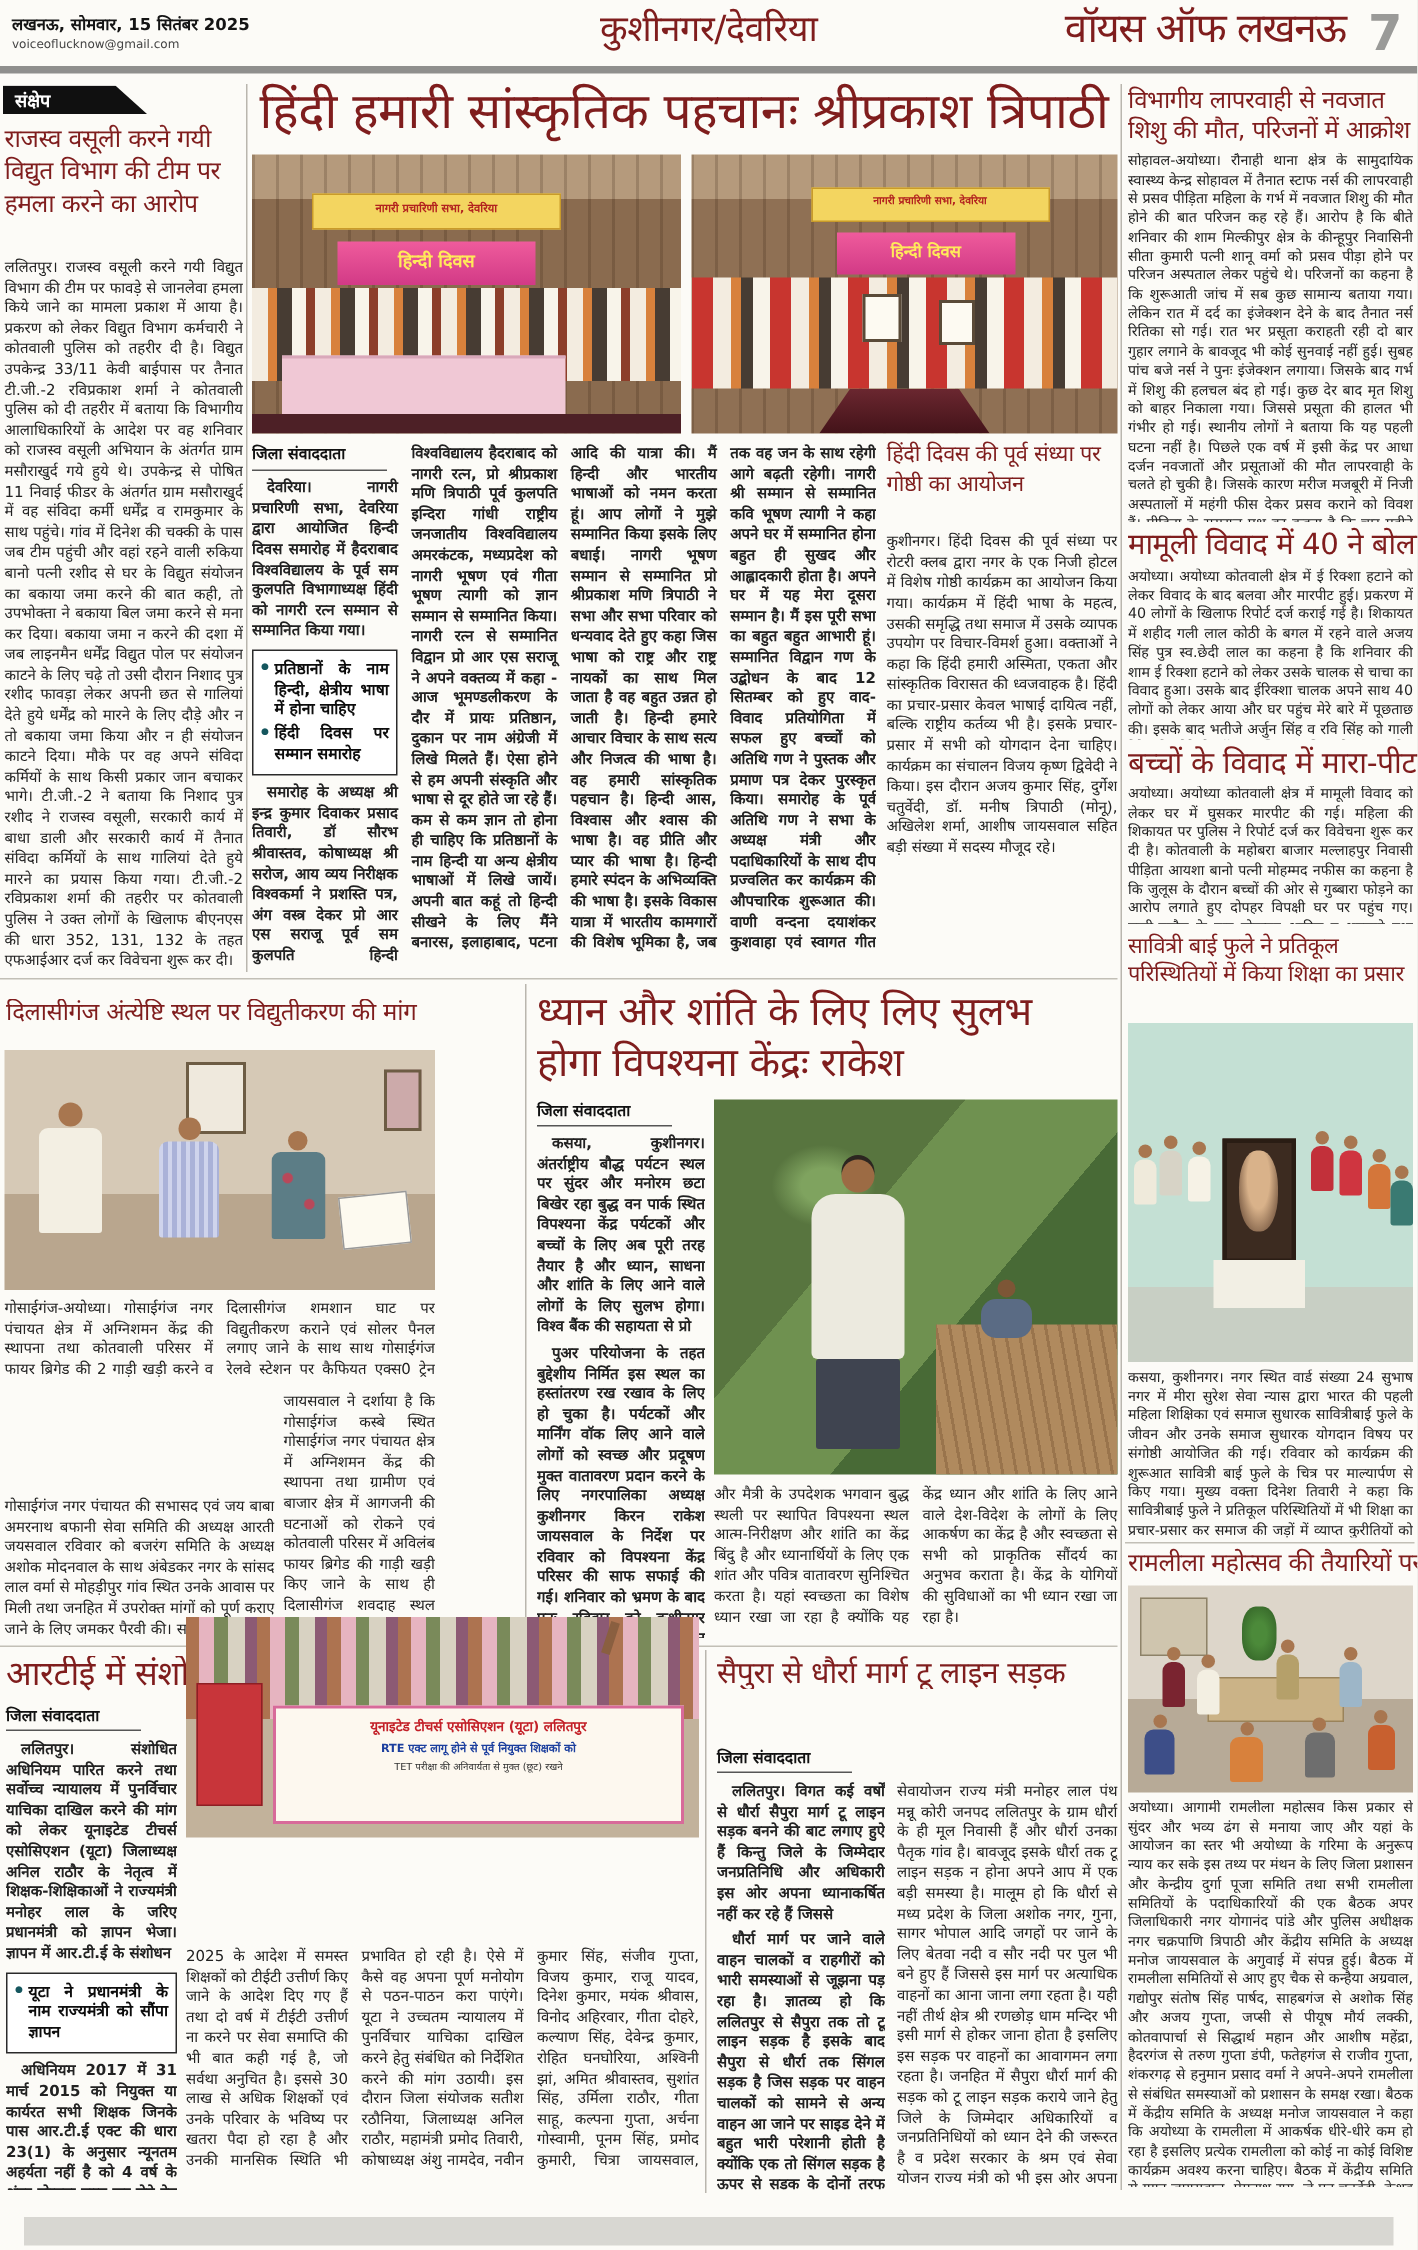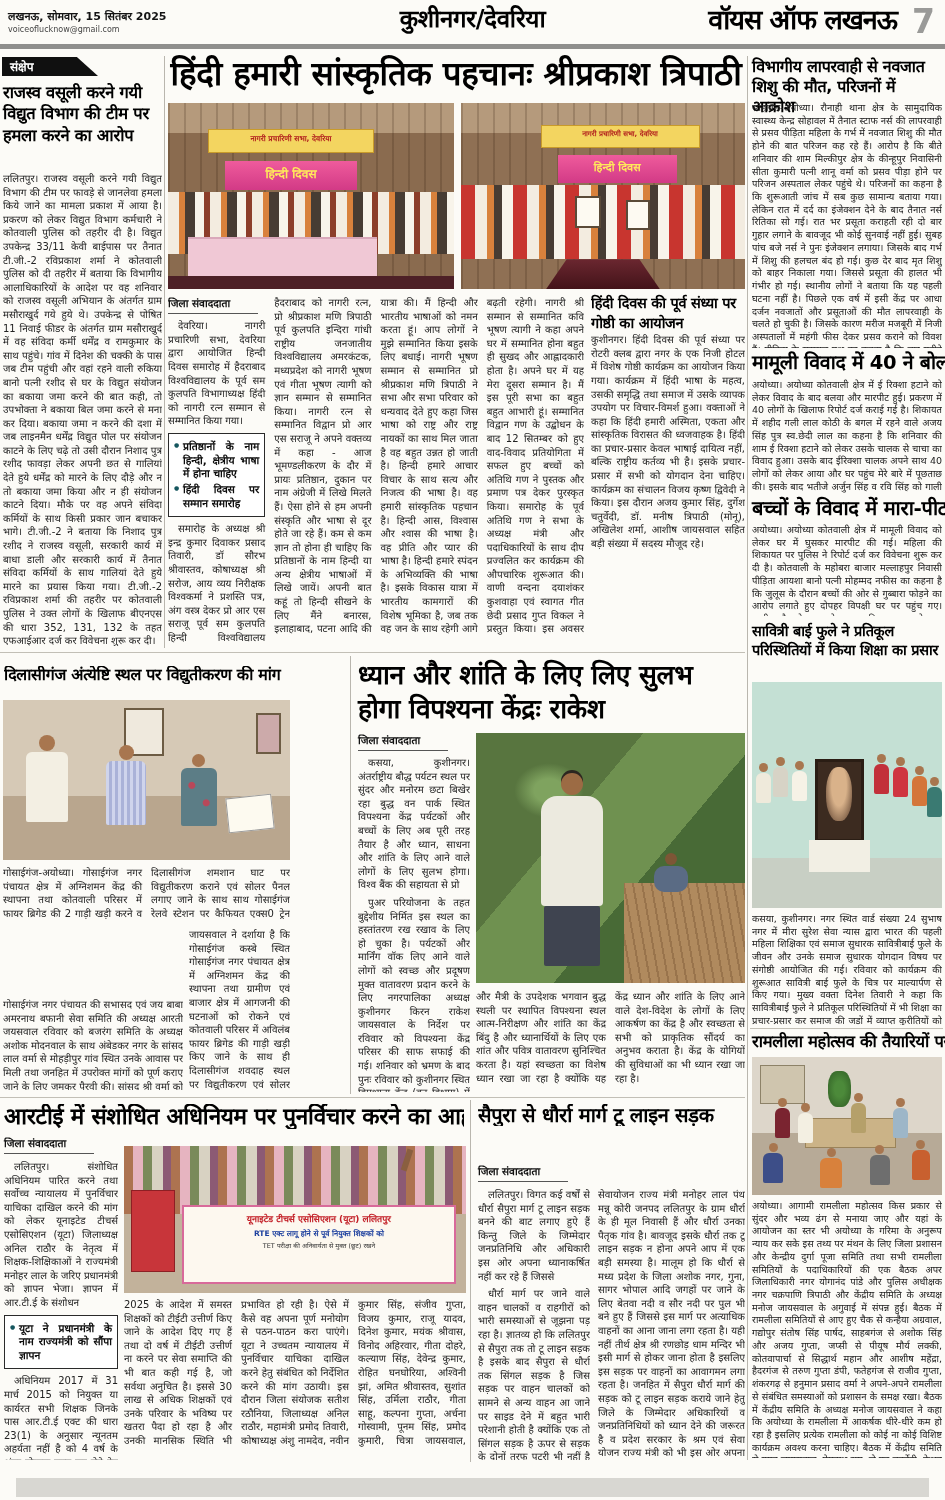--- a/index.html
+++ b/index.html
@@ -1,36 +1,36 @@
 <!DOCTYPE html>
 <html><head>
 <meta charset="utf-8">
 <style>
   * { margin:0; padding:0; box-sizing:border-box; }
   html,body { background:#e9e8e3; }
   body { font-family:"DejaVu Sans","Liberation Sans",sans-serif; }
   .page { position:relative; width:945px; height:1500px; background:#fcfbf7; overflow:hidden; color:#141414; margin:0 auto; }
   .abs { position:absolute; }
-  .hl { font-weight:700; color:#000000; line-height:1.12; letter-spacing:-0.3px; }
+  .hl { font-weight:400; color:#7f1d1d; line-height:1.12; letter-spacing:-0.3px; }
   .body-text { font-size:10px; line-height:1.36; text-align:justify; color:#222; overflow:hidden; }
   .body-sm { font-size:9.5px; line-height:1.34; text-align:justify; color:#222; overflow:hidden; }
   .byline { display:block; font-weight:700; font-size:10.5px; color:#111; border-bottom:1.2px solid #555; padding-bottom:3px; margin-bottom:5px; width:90px; }
   .bullet-box { border:1.5px solid #2a2a2a; padding:4px 5px; margin:5px 0; break-inside:avoid; background:#fff; }
   .bullet-item { position:relative; padding-left:9px; font-weight:700; font-size:10.5px; line-height:1.3; color:#0d0d0d; margin:2px 0; }
   .bullet-item::before { content:"●"; position:absolute; left:0; top:1px; font-size:6px; color:#15565e; }
   .vline { position:absolute; width:1px; background:#b9b6ae; }
   .hline { position:absolute; height:1px; background:#c2bfb6; }
   .photo { position:absolute; overflow:hidden; background:#8e8e88; }
   .fig { position:absolute; }
   .fig .h { width:9px; height:9px; border-radius:50%; background:#a8764f; margin:0 auto 1px; }
   .fig .b { width:15px; height:30px; border-radius:6px 6px 2px 2px; }
   .cols4 { column-count:4; column-gap:9px; }
   .cols3 { column-count:3; column-gap:9px; }
   .cols2 { column-count:2; column-gap:9px; }
-  .p { margin-bottom:4px; text-indent:10px; }
+  .p { margin-bottom:4px; text-indent:10px;font-weight:bold; }
   .banner-label { position:absolute; text-align:center; overflow:hidden; }
   .gray-bar { position:absolute; background:#d8d7d2; }
 </style>
 </head>
 <body>
 
 <div class="page">
 
   <div class="abs" style="left:8px;top:8px;font-size:11px;font-weight:700;">लखनऊ, सोमवार, 15 सितंबर 2025</div>
   <div class="abs" style="left:8px;top:25px;font-size:8px;color:#444;">voiceoflucknow@gmail.com</div>
@@ -75,21 +75,21 @@
     <span class="byline">जिला संवाददाता</span>
     <div class="p">देवरिया। नागरी प्रचारिणी सभा, देवरिया द्वारा आयोजित हिन्दी दिवस समारोह में हैदराबाद विश्वविद्यालय के पूर्व सम कुलपति विभागाध्यक्ष हिंदी को नागरी रत्न सम्मान से सम्मानित किया गया।</div>
     <div class="bullet-box">
       <div class="bullet-item">प्रतिष्ठानों के नाम हिन्दी, क्षेत्रीय भाषा में होना चाहिए</div>
       <div class="bullet-item">हिंदी दिवस पर सम्मान समारोह</div>
     </div>
     <div class="p">समारोह के अध्यक्ष श्री इन्द्र कुमार दिवाकर प्रसाद तिवारी, डॉ सौरभ श्रीवास्तव, कोषाध्यक्ष श्री सरोज, आय व्यय निरीक्षक विश्वकर्मा ने प्रशस्ति पत्र, अंग वस्त्र देकर प्रो आर एस सराजू पूर्व सम कुलपति हिन्दी विश्वविद्यालय हैदराबाद को नागरी रत्न, प्रो श्रीप्रकाश मणि त्रिपाठी पूर्व कुलपति इन्दिरा गांधी राष्ट्रीय जनजातीय विश्वविद्यालय अमरकंटक, मध्यप्रदेश को नागरी भूषण एवं गीता भूषण त्यागी को ज्ञान सम्मान से सम्मानित किया। नागरी रत्न से सम्मानित विद्वान प्रो आर एस सराजू ने अपने वक्तव्य में कहा - आज भूमण्डलीकरण के दौर में प्रायः प्रतिष्ठान, दुकान पर नाम अंग्रेजी में लिखे मिलते हैं। ऐसा होने से हम अपनी संस्कृति और भाषा से दूर होते जा रहे हैं। कम से कम ज्ञान तो होना ही चाहिए कि प्रतिष्ठानों के नाम हिन्दी या अन्य क्षेत्रीय भाषाओं में लिखे जायें। अपनी बात कहूं तो हिन्दी सीखने के लिए मैंने बनारस, इलाहाबाद, पटना आदि की यात्रा की। मैं हिन्दी और भारतीय भाषाओं को नमन करता हूं। आप लोगों ने मुझे सम्मानित किया इसके लिए बधाई। नागरी भूषण सम्मान से सम्मानित प्रो श्रीप्रकाश मणि त्रिपाठी ने सभा और सभा परिवार को धन्यवाद देते हुए कहा जिस भाषा को राष्ट्र और राष्ट्र नायकों का साथ मिल जाता है वह बहुत उन्नत हो जाती है। हिन्दी हमारे आचार विचार के साथ सत्य और निजत्व की भाषा है। वह हमारी सांस्कृतिक पहचान है। हिन्दी आस, विश्वास और श्वास की भाषा है। वह प्रीति और प्यार की भाषा है। हिन्दी हमारे स्पंदन के अभिव्यक्ति की भाषा है। इसके विकास यात्रा में भारतीय कामगारों की विशेष भूमिका है, जब तक वह जन के साथ रहेगी आगे बढ़ती रहेगी। नागरी श्री सम्मान से सम्मानित कवि भूषण त्यागी ने कहा अपने घर में सम्मानित होना बहुत ही सुखद और आह्लादकारी होता है। अपने घर में यह मेरा दूसरा सम्मान है। मैं इस पूरी सभा का बहुत बहुत आभारी हूं। सम्मानित विद्वान गण के उद्बोधन के बाद 12 सितम्बर को हुए वाद-विवाद प्रतियोगिता में सफल हुए बच्चों को अतिथि गण ने पुस्तक और प्रमाण पत्र देकर पुरस्कृत किया। समारोह के पूर्व अतिथि गण ने सभा के अध्यक्ष मंत्री और पदाधिकारियों के साथ दीप प्रज्वलित कर कार्यक्रम की औपचारिक शुरूआत की। वाणी वन्दना दयाशंकर कुशवाहा एवं स्वागत गीत छेदी प्रसाद गुप्त विकल ने प्रस्तुत किया। इस अवसर पर नये आजीवन सदस्यता ग्रहण करने वाले सदस्यों - ई रमेश तिवारी, डॉ मधुसूदन मिश्र एवं शरदेन्दु मिश्र को शपथ दिलायी गई एवं प्रमाण पत्र दिया गया। इसके पूर्व आयोजित द्वितीय रविवारीय कवि गोष्ठी में पवन प्रज्ञान, उमेश चन्द्र तिवारी, ललिता प्रसाद चौधरी, विकास तिवारी विक्की, बृजेन्द्र नाथ त्रिपाठी, नन्दलाल मणि, योगेन्द्र पाण्डेय, नित्यानंद पाण्डेय, रविनंदन सैनी, गोपाल जी त्रिपाठी, सौदागर सिंह, रमेश सिंह दीपक, अवधेश निगम राजू, प्रीति पाण्डेय, संजय कुमार राव, राम मनोहर मिश्र, रमेश सिंह रतन आदि कवियों ने अपनी रचनाएं प्रस्तुत की। इसी अवसर पर डॉ जयनाथ मणि त्रिपाठी की पुस्तक सृजन, समीक्षा और संवाद के बेल पत्र एवं गिरिधर करुण की काव्य पुस्तक कोरे कागज के अक्षर का लोकार्पण हुआ। कवि गोष्ठी का संचालन प्रार्थना राय एवं सम्मान समारोह का संचालन रविप्रकाश मिश्र ने किया। अंत में कार्यक्रम के संयोजक डॉ सौरभ श्रीवास्तव ने सबके प्रति आभार प्रकट किया। सभा के मंत्री डॉ अनिल कुमार त्रिपाठी ने अतिथियों का परिचय देते हुए शाब्दिक स्वागत किया। इस अवसर पर जगदीश उपाध्याय, रवीन्द्र नाथ तिवारी, अरुण मिश्र, डॉ अभय कुमार द्विवेदी, शिव प्रकाश मिश्र, डॉ मधुसूदन मणि त्रिपाठी, ऋषिकेश मिश्र, हिमांशु कुमार सिंह, श्वेतांक मणि त्रिपाठी, रमेश चन्द्र त्रिपाठी, दुर्गा पाण्डेय, डॉ शकुन्तला दीक्षित, बीरेंद्र कुमार शुक्ल, बृजेश पाण्डेय प्रबन्धक, आशुतोष त्रिपाठी, वरुण पाण्डेय, गोपाल कृष्ण सिंह रामू, सोमनाथ मिश्र, रजनीश मोहन गोरे, परमेश्वर जोशी आदि गणमान्य उपस्थित रहे।</div>
   </div>
 
   <div class="abs" style="left:591px;top:294px;width:154px;height:352px;overflow:hidden;">
-    <div class="hl" style="font-size:14.5px;line-height:1.35;margin-bottom:0;">हिंदी दिवस की पूर्व संध्या पर गोष्ठी का आयोजन</div>
+    <div class="hl" style="font-size:14.5px;line-height:1.35;margin-bottom:22px;">हिंदी दिवस की पूर्व संध्या पर गोष्ठी का आयोजन</div>
     <div class="body-text" style="height:286px;">कुशीनगर। हिंदी दिवस की पूर्व संध्या पर रोटरी क्लब द्वारा नगर के एक निजी होटल में विशेष गोष्ठी कार्यक्रम का आयोजन किया गया। कार्यक्रम में हिंदी भाषा के महत्व, उसकी समृद्धि तथा समाज में उसके व्यापक उपयोग पर विचार-विमर्श हुआ। वक्ताओं ने कहा कि हिंदी हमारी अस्मिता, एकता और सांस्कृतिक विरासत की ध्वजवाहक है। हिंदी का प्रचार-प्रसार केवल भाषाई दायित्व नहीं, बल्कि राष्ट्रीय कर्तव्य भी है। इसके प्रचार-प्रसार में सभी को योगदान देना चाहिए। कार्यक्रम का संचालन विजय कृष्ण द्विवेदी ने किया। इस दौरान अजय कुमार सिंह, दुर्गेश चतुर्वेदी, डॉ. मनीष त्रिपाठी (मोनू), अखिलेश शर्मा, आशीष जायसवाल सहित बड़ी संख्या में सदस्य मौजूद रहे।</div>
   </div>
 
   <div class="abs hl" style="left:752px;top:57px;width:190px;font-size:16px;line-height:1.25;">विभागीय लापरवाही से नवजात शिशु की मौत, परिजनों में आक्रोश</div>
   <div class="abs body-sm" style="left:752px;top:102px;width:190px;height:246px;">सोहावल-अयोध्या। रौनाही थाना क्षेत्र के सामुदायिक स्वास्थ्य केन्द्र सोहावल में तैनात स्टाफ नर्स की लापरवाही से प्रसव पीड़िता महिला के गर्भ में नवजात शिशु की मौत होने की बात परिजन कह रहे हैं। आरोप है कि बीते शनिवार की शाम मिल्कीपुर क्षेत्र के कीन्हूपुर निवासिनी सीता कुमारी पत्नी शानू वर्मा को प्रसव पीड़ा होने पर परिजन अस्पताल लेकर पहुंचे थे। परिजनों का कहना है कि शुरूआती जांच में सब कुछ सामान्य बताया गया। लेकिन रात में दर्द का इंजेक्शन देने के बाद तैनात नर्स रितिका सो गई। रात भर प्रसूता कराहती रही दो बार गुहार लगाने के बावजूद भी कोई सुनवाई नहीं हुई। सुबह पांच बजे नर्स ने पुनः इंजेक्शन लगाया। जिसके बाद गर्भ में शिशु की हलचल बंद हो गई। कुछ देर बाद मृत शिशु को बाहर निकाला गया। जिससे प्रसूता की हालत भी गंभीर हो गई। स्थानीय लोगों ने बताया कि यह पहली घटना नहीं है। पिछले एक वर्ष में इसी केंद्र पर आधा दर्जन नवजातों और प्रसूताओं की मौत लापरवाही के चलते हो चुकी है। जिसके कारण मरीज मजबूरी में निजी अस्पतालों में महंगी फीस देकर प्रसव कराने को विवश हैं। पीड़िता के ससुराल पक्ष का कहना है कि चार महीने से कोई अप्रिय घटना न होने के कारण उन्होंने अस्पताल पर भरोसा किया। लेकिन लापरवाही ने उन्हें पहला पौत्र खोने पर मजबूर कर दिया। इस बारे में सीएचसी अधीक्षक डॉ वर्णा कोहली से संपर्क साधने का प्रयास किया गया। लेकिन उनका फोन बंद मिला। वहीं डिप्टी सीएमओ डाक्टर वेद प्रकाश त्रिपाठी ने मामले की जांच कर दोषियों के विरुद्ध कार्रवाई का आश्वासन देकर औपचारिकता निभा दी। ग्रामीणों ने चेतावनी दी है कि यदि स्वास्थ्य केंद्र पर लापरवाही का सिलसिला नहीं रुका तो वे आंदोलन करने को विवश होंगे।</div>
 
   <div class="abs hl" style="left:752px;top:352px;width:190px;font-size:19.5px;white-space:nowrap;">मामूली विवाद में 40 ने बोला हमला</div>
   <div class="abs body-sm" style="left:752px;top:379px;width:190px;height:114px;">अयोध्या। अयोध्या कोतवाली क्षेत्र में ई रिक्शा हटाने को लेकर विवाद के बाद बलवा और मारपीट हुई। प्रकरण में 40 लोगों के खिलाफ रिपोर्ट दर्ज कराई गई है। शिकायत में शहीद गली लाल कोठी के बगल में रहने वाले अजय सिंह पुत्र स्व.छेदी लाल का कहना है कि शनिवार की शाम ई रिक्शा हटाने को लेकर उसके चालक से चाचा का विवाद हुआ। उसके बाद ईरिक्शा चालक अपने साथ 40 लोगों को लेकर आया और घर पहुंच मेरे बारे में पूछताछ की। इसके बाद भतीजे अर्जुन सिंह व रवि सिंह को गाली देते हुये लोहे के रॉड, हाकी व सारिया से हमला बोल दिया। दोनों को मारपीटा और जान से मार देने की धमकी दी। अयोध्या कोतवाल मनोज शर्मा का कहना है कि प्रकरण में रिपोर्ट दर्ज कर पीड़ितों का मेडिकल और विवेचना कराई जा रही है।</div>
 
   <div class="abs hl" style="left:752px;top:497px;width:190px;font-size:20px;white-space:nowrap;">बच्चों के विवाद में मारा-पीटा</div>
@@ -232,21 +232,21 @@
     <span class="byline">जिला संवाददाता</span>
   </div>
   <div class="abs body-text" style="left:4px;top:1160px;width:114px;height:300px;">
     <div class="p">ललितपुर। संशोधित अधिनियम पारित करने तथा सर्वोच्च न्यायालय में पुनर्विचार याचिका दाखिल करने की मांग को लेकर यूनाइटेड टीचर्स एसोसिएशन (यूटा) जिलाध्यक्ष अनिल राठौर के नेतृत्व में शिक्षक-शिक्षिकाओं ने राज्यमंत्री मनोहर लाल के जरिए प्रधानमंत्री को ज्ञापन भेजा। ज्ञापन में आर.टी.ई के संशोधन</div>
     <div class="bullet-box">
       <div class="bullet-item">यूटा ने प्रधानमंत्री के नाम राज्यमंत्री को सौंपा ज्ञापन</div>
     </div>
     <div class="p">अधिनियम 2017 में 31 मार्च 2015 को नियुक्त या कार्यरत सभी शिक्षक जिनके पास आर.टी.ई एक्ट की धारा 23(1) के अनुसार न्यूनतम अहर्यता नहीं है को 4 वर्ष के अंदर योग्यता प्राप्त कर लेने हेतु निर्देशित किया गया। जबकि आरटीई एक्ट की धारा 23(1) के अनुसार 23 अगस्त 2010 के पहले नियुक्त शिक्षकों को टीईटी की आवश्यकता नहीं है। उपरोक्त के परिपेक्ष में यह स्पष्ट है कि 23 अगस्त 2011 के पूर्व नियुक्त शिक्षकों को टीईटी से मुक्त रखा गया है। जबकि उच्चतम न्यायालय के 1 सितंबर</div>
   </div>
 
-  <div class="photo" style="left:124px;top:1146px;width:342px;height:147px;background:linear-gradient(#d9cbb8 0 30%,#c2b29b 30% 100%);">
+  <div class="photo" style="left:124px;top:1078px;width:342px;height:147px;background:linear-gradient(#d9cbb8 0 30%,#c2b29b 30% 100%);">
     <div class="abs" style="left:0;top:0;width:100%;height:46%;background:repeating-linear-gradient(90deg,#ad7350 0 9px,#e6b4c0 9px 19px,#7a8a5a 19px 28px,#d8d2c2 28px 39px,#8c5a74 39px 47px);"></div>
     <div class="abs" style="left:82%;top:2%;width:6px;height:22px;background:#8a5f40;transform:rotate(18deg);"></div>
     <div class="abs" style="left:2%;top:30%;width:13%;height:56%;background:#c8353a;border:1px solid #8d1f24;"></div>
     <div class="abs" style="left:17%;top:40%;width:80%;height:54%;background:#fdf8ef;border:2px solid #d86a9a;text-align:center;overflow:hidden;">
       <div style="color:#c32028;font-weight:700;font-size:9px;margin-top:5px;">यूनाइटेड टीचर्स एसोसिएशन (यूटा) ललितपुर</div>
       <div style="color:#1c3f9e;font-weight:700;font-size:7.5px;margin-top:3px;">RTE एक्ट लागू होने से पूर्व नियुक्त शिक्षकों को</div>
       <div style="color:#333;font-size:6.5px;margin-top:3px;">TET परीक्षा की अनिवार्यता से मुक्त (छूट) रखने</div>
     </div>
   </div>
 

